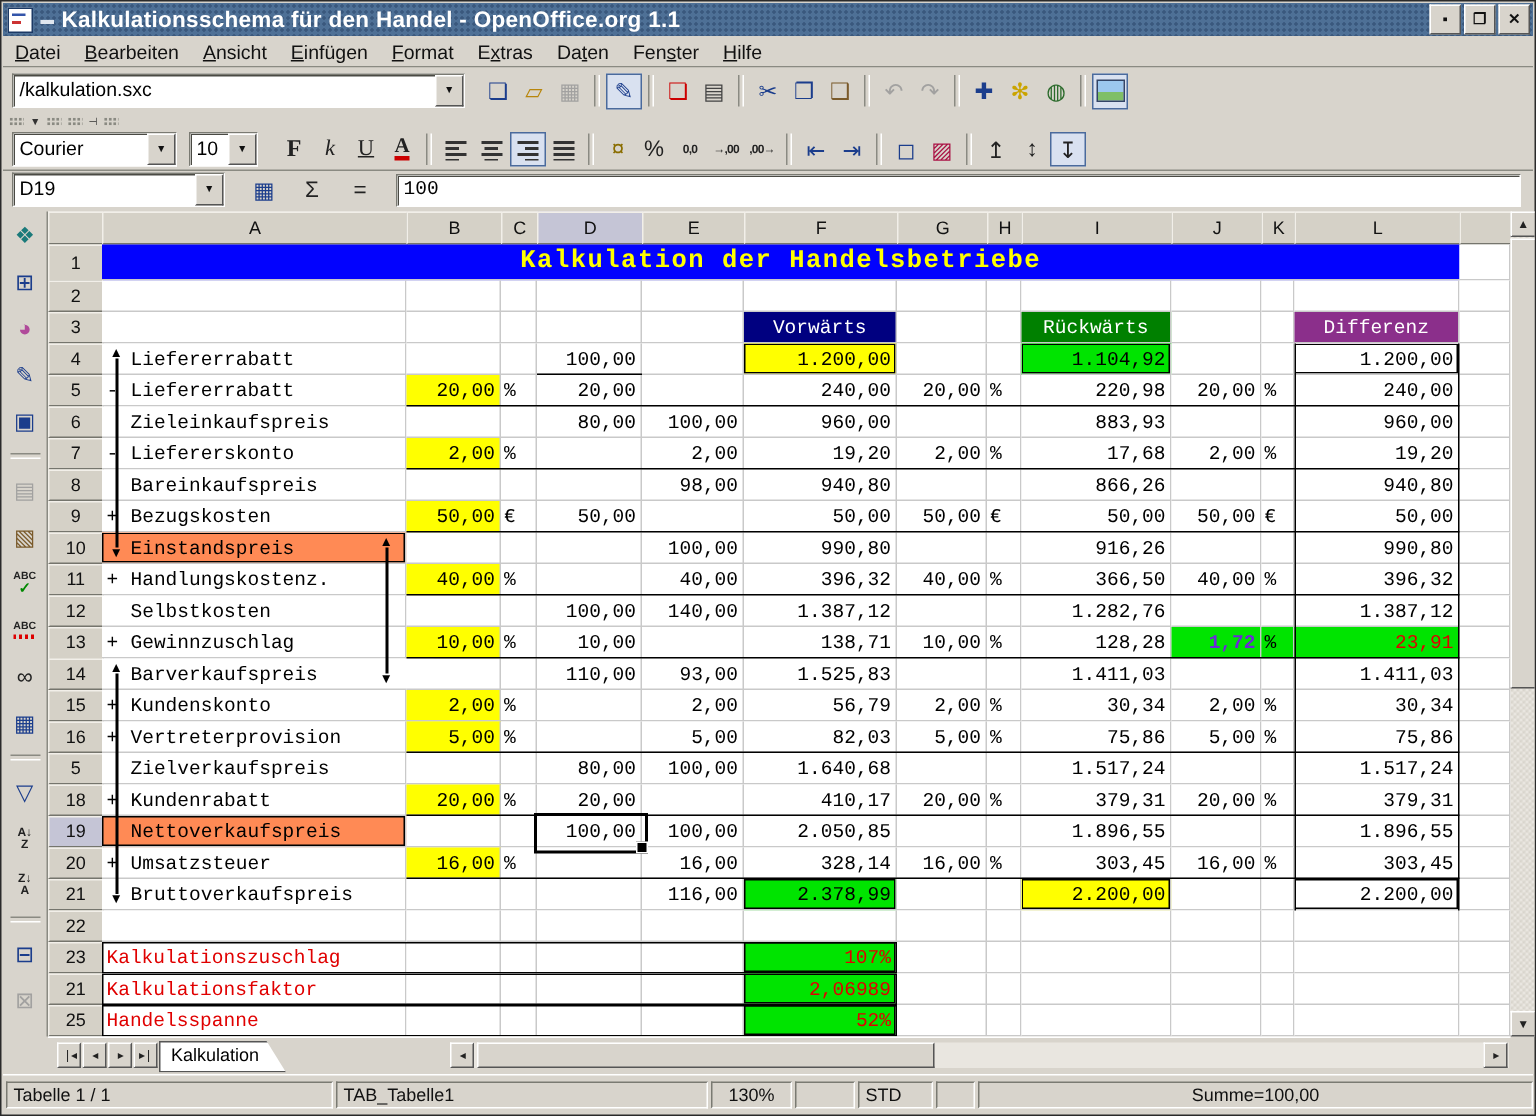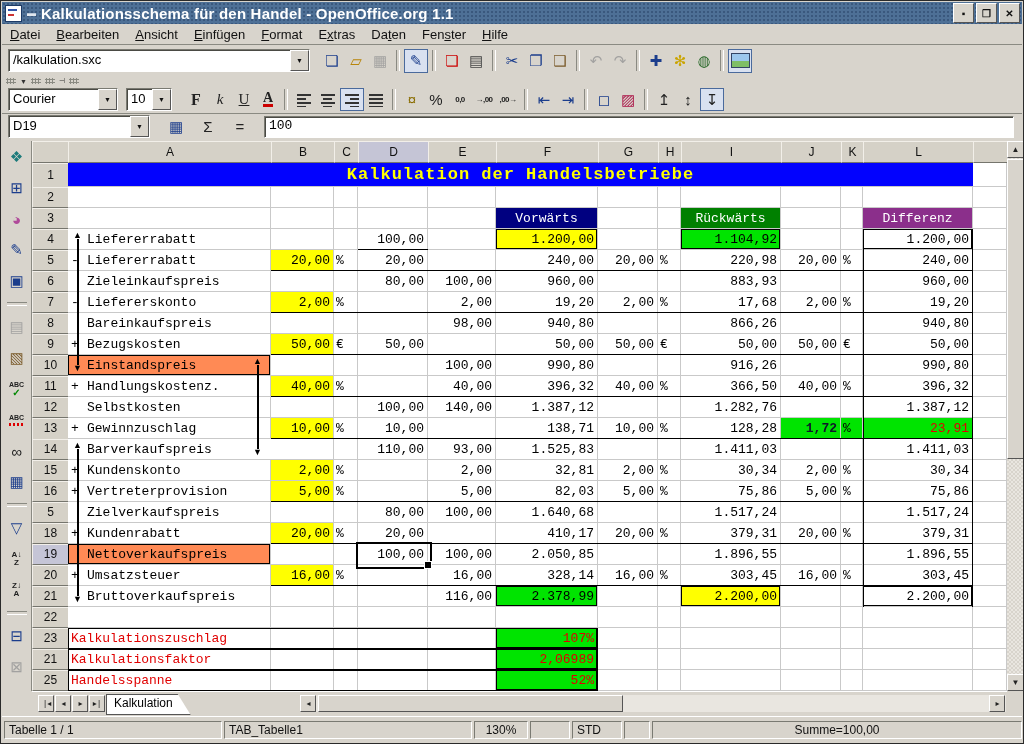--- a/index.html
+++ b/index.html
@@ -73,21 +73,21 @@
   .c-lbl{text-align:left;padding-left:19px;}
   .c-lbl0{text-align:left;padding-left:3px;}
   .c-unit{text-align:left;padding-left:2px;padding-right:0;}
   .c-yellow{background:#ffff00;}
   .c-green{background:#00e400;}
   .c-orange{background:#ff8a55;}
   .c-navy{background:#000080;color:#fff;text-align:center;padding:1px 0 0 0;}
   .c-greenh{background:#008000;color:#fff;text-align:center;padding:1px 0 0 0;}
   .c-purple{background:#8b2f8b;color:#fff;text-align:center;padding:1px 0 0 0;}
   .c-red{color:#e00000;}
-  .c-magenta{color:#0f172a;font-weight:bold;}
+  .c-magenta{color:#6d28d9;font-weight:bold;}
   .c-box{box-shadow:inset 0 0 0 1px #000;}
   .titlecell{position:absolute;box-sizing:border-box;background:#0202fe;color:#ffff00;
     font-family:"Liberation Mono","DejaVu Sans Mono",monospace;font-weight:bold;font-size:17px;letter-spacing:1px;
     text-align:center;line-height:23px;border-bottom:1px solid #c9c9c9;}
   .ovl{position:absolute;pointer-events:none;}
   .accline{position:absolute;height:1px;background:#000;}
   .vline{position:absolute;width:1px;background:#000;}
   .arrowline{position:absolute;border-left:2px solid #000;width:0;}
   .ahead{position:absolute;left:-6px;font-size:9px;color:#000;line-height:9px;}
   .selbox{position:absolute;border:2px solid #000;}
@@ -474,21 +474,21 @@
       <div class="cell" style="left: 749px; top: 298px; width: 60px; height: 21px;"></div>
       <div class="cell" style="left: 809px; top: 298px; width: 22px; height: 21px;"></div>
       <div class="cell" style="left: 831px; top: 298px; width: 110px; height: 21px;">1.411,03</div>
       <div class="cell" style="left: 941px; top: 298px; width: 34px; height: 21px;"></div>
       <div class="hdrcell" style="left: 0px; top: 319px; width: 37px; height: 21px; line-height: 19px;">15</div>
       <div class="cell c-lbl" style="left: 36px; top: 319px; width: 203px; height: 21px;">Kundenskonto<span style="position: absolute; left: 3px; top: 1px;">+</span></div>
       <div class="cell c-yellow" style="left: 239px; top: 319px; width: 63px; height: 21px;">2,00</div>
       <div class="cell c-unit" style="left: 302px; top: 319px; width: 24px; height: 21px;">%</div>
       <div class="cell" style="left: 326px; top: 319px; width: 70px; height: 21px;"></div>
       <div class="cell" style="left: 396px; top: 319px; width: 68px; height: 21px;">2,00</div>
-      <div class="cell" style="left: 464px; top: 319px; width: 102px; height: 21px;">32,81</div>
+      <div class="cell" style="left: 464px; top: 319px; width: 102px; height: 21px;">56,79</div>
       <div class="cell" style="left: 566px; top: 319px; width: 60px; height: 21px;">2,00</div>
       <div class="cell c-unit" style="left: 626px; top: 319px; width: 23px; height: 21px;">%</div>
       <div class="cell" style="left: 649px; top: 319px; width: 100px; height: 21px;">30,34</div>
       <div class="cell" style="left: 749px; top: 319px; width: 60px; height: 21px;">2,00</div>
       <div class="cell c-unit" style="left: 809px; top: 319px; width: 22px; height: 21px;">%</div>
       <div class="cell" style="left: 831px; top: 319px; width: 110px; height: 21px;">30,34</div>
       <div class="cell" style="left: 941px; top: 319px; width: 34px; height: 21px;"></div>
       <div class="hdrcell" style="left: 0px; top: 340px; width: 37px; height: 21px; line-height: 19px;">16</div>
       <div class="cell c-lbl" style="left: 36px; top: 340px; width: 203px; height: 21px;">Vertreterprovision<span style="position: absolute; left: 3px; top: 1px;">+</span></div>
       <div class="cell c-yellow" style="left: 239px; top: 340px; width: 63px; height: 21px;">5,00</div>

